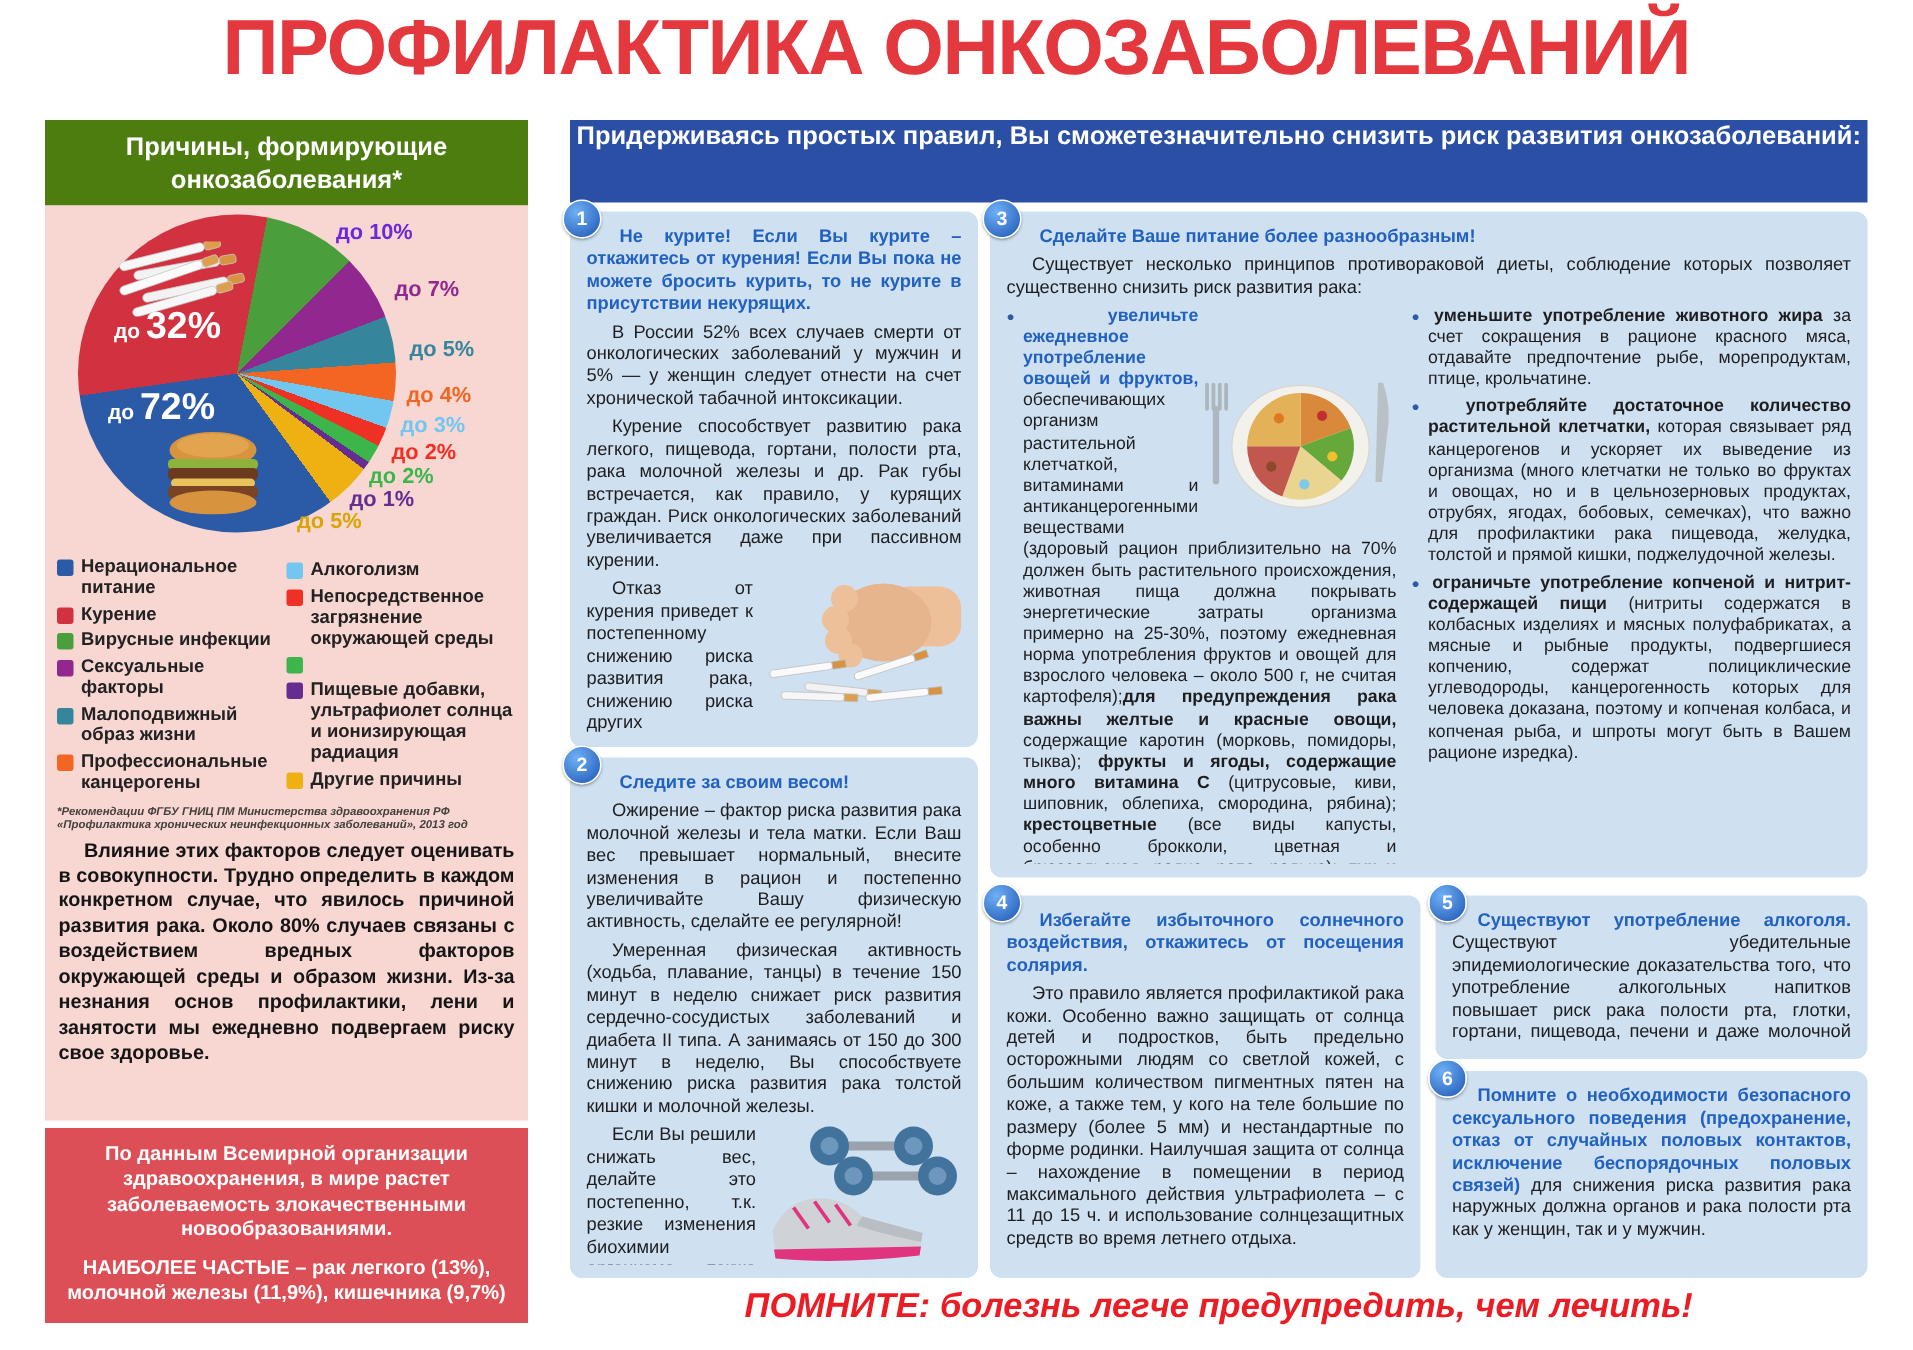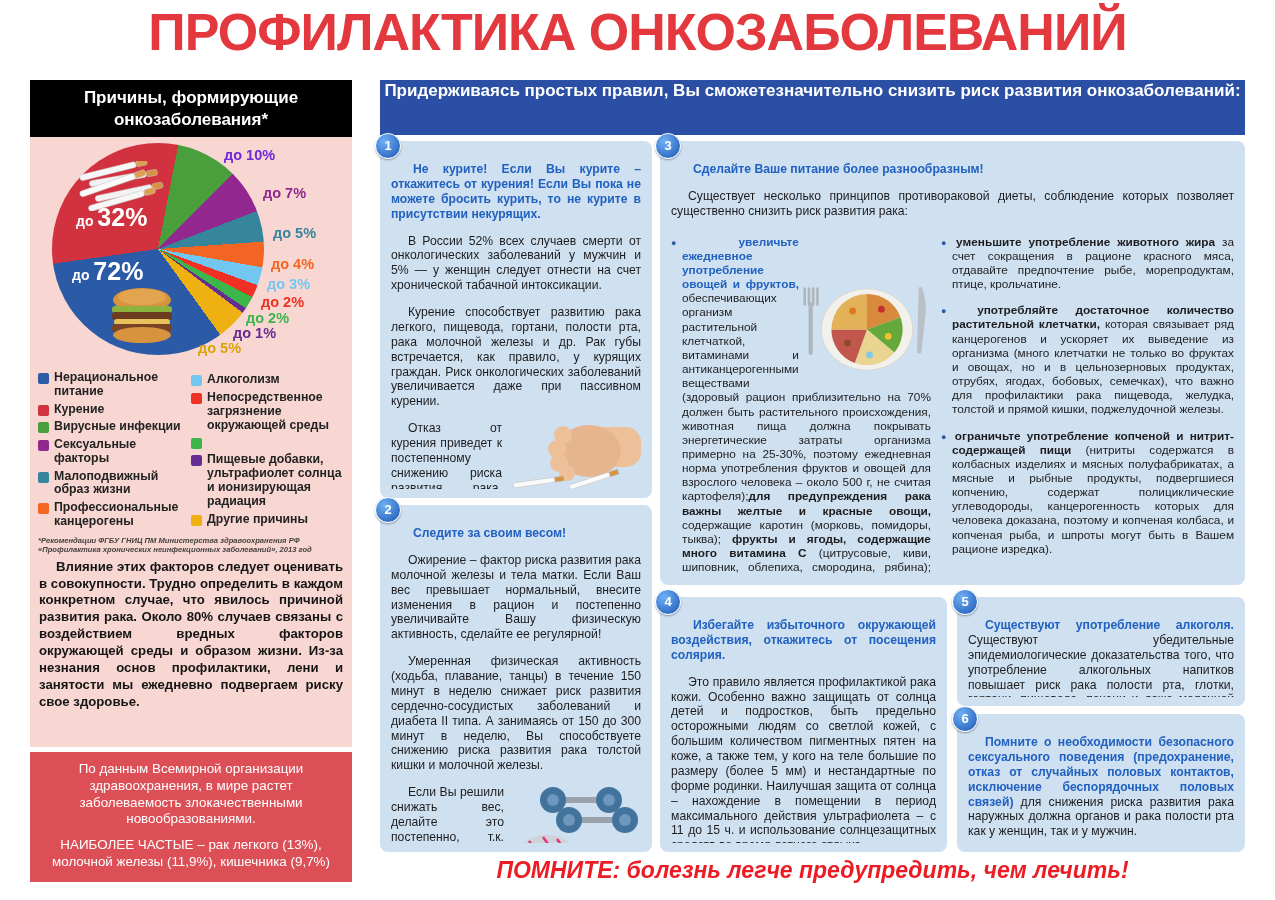--- a/index.html
+++ b/index.html
@@ -1,21 +1,21 @@
 <!DOCTYPE html>
 <html lang="ru"><head>
 <meta charset="utf-8">
 <style>
   html,body{margin:0;padding:0;background:#fff;}
   #canvas{position:relative;width:1275px;height:900px;background:#fff;overflow:hidden;
           font-family:"Liberation Sans","DejaVu Sans",sans-serif;color:#1d1d1f;}
   .title{position:absolute;left:0;top:2px;width:1275px;text-align:center;margin:0;
          font-size:52px;font-weight:800;letter-spacing:-1px;color:#e4383f;}
   
-  .lp-header{position:absolute;left:30px;top:80px;width:322px;height:57px;background:#000000;
+  .lp-header{position:absolute;left:30px;top:80px;width:322px;height:57px;background:#4d7c0f;
              color:#fff;font-weight:bold;font-size:17px;text-align:center;line-height:1.25;
              display:flex;align-items:center;justify-content:center;padding:0 14px;box-sizing:border-box;}
   .lp-body{position:absolute;left:30px;top:137px;width:322px;height:610px;background:#f8d7d2;box-sizing:border-box;}
   .pie-area{position:relative;width:322px;height:232px;}
   .pie{position:absolute;left:22px;top:6px;width:212px;height:212px;border-radius:50%;
        background:conic-gradient(from 262deg,
          #d2313f 0deg 109deg,
          #4a9f3c 109deg 143deg,
          #92278f 143deg 167deg,
          #35859c 167deg 184deg,
@@ -50,34 +50,34 @@
   .sw{flex:0 0 11px;width:11px;height:11px;border-radius:2px;margin-top:2px;}
   .sw0{background:#2b5aa7}.sw1{background:#d2313f}.sw2{background:#4a9f3c}.sw3{background:#92278f}
   .sw4{background:#35859c}.sw5{background:#f26522}.sw6{background:#72c7f0}.sw7{background:#ee3124}
   .sw8{background:#3cb54a}.sw9{background:#662d91}.sw10{background:#eeb111}
   .litem span.ltxt{font-size:12.3px;font-weight:bold;line-height:1.12;color:#222;}
   .footnote{font-size:7.6px;font-style:italic;color:#44403e;margin:3px 8px 2px 8px;font-weight:bold;}
   .lp-para{margin:5px 9px 0 9px;font-size:13.2px;font-weight:bold;line-height:1.28;
            text-align:justify;text-indent:17px;color:#151515;}
   .who-box{position:absolute;left:30px;top:752px;width:322px;height:130px;background:#dd4f56;
            color:#fff;text-align:center;box-sizing:border-box;padding:9px 10px;}
-  .who-box p{margin:0 0 9px 0;font-size:13.4px;font-weight:normal;line-height:1.25;}
+  .who-box p{margin:0 0 9px 0;font-size:13.4px;font-weight:bold;line-height:1.25;}
   
   .rp-header{position:absolute;left:380px;top:80px;width:865px;height:55px;background:#2a4fa4;
              color:#fff;font-weight:bold;font-size:17px;text-align:center;line-height:1.3;
              display:flex;flex-direction:row;justify-content:center;}
   .block{position:absolute;background:#cfe0f1;border-radius:8px;box-sizing:border-box;
          padding:9px 11px;font-size:12.2px;line-height:1.22;text-align:justify;color:#1d1d1f;}
   .block .content{height:100%;overflow:hidden;}
   .num{position:absolute;top:-8px;left:-5px;width:24px;height:24px;border-radius:50%;z-index:2;
        background:radial-gradient(circle at 35% 30%,#6fb0f5,#1c55b4);color:#fff;font-weight:bold;
        font-size:13px;display:flex;align-items:center;justify-content:center;
        box-shadow:0 1px 2px rgba(0,0,0,.35);border:1px solid #fff;}
   .bh{color:#2161c0;font-weight:bold;}
-  .block p{margin:12px 0 4px 0;}
+  .block p{margin:0 0 4px 0;}
   .ind{text-indent:17px;}
   .hind{text-indent:22px;}
   .img-r{float:right;margin:0 0 2px 5px;}
   #b1{left:380px;top:141px;width:272px;height:357px;}
   #b2{left:380px;top:505px;width:272px;height:347px;}
   #b3{left:660px;top:141px;width:585px;height:444px;}
   #b4{left:660px;top:597px;width:287px;height:255px;}
   #b5{left:957px;top:597px;width:288px;height:109px;}
   #b6{left:957px;top:714px;width:288px;height:138px;}
   .b3cols{display:flex;gap:10px;font-size:11.8px;line-height:1.2;}
@@ -323,21 +323,21 @@
           <p class="bullet"><span class="bh" style="color:#1d1d1f">употребляйте достаточное количество растительной клетчатки, </span><span>которая связывает ряд канцерогенов и ускоряет их выведение из организма (много клетчатки не только во фруктах и овощах, но и в цельнозерновых продуктах, отрубях, ягодах, бобовых, семечках), что важно для профилактики рака пищевода, желудка, толстой и прямой кишки, поджелудочной железы.</span></p>
           <p class="bullet"><span class="bh" style="color:#1d1d1f">ограничьте употребление копченой и нитрит-содержащей пищи </span><span>(нитриты содержатся в колбасных изделиях и мясных полуфабрикатах, а мясные и рыбные продукты, подвергшиеся копчению, содержат полициклические углеводороды, канцерогенность которых для человека доказана, поэтому и копченая колбаса, и копченая рыба, и шпроты могут быть в Вашем рационе изредка).</span></p>
         </div>
       </div>
     </div>
   </div>
 
   <div id="b4" class="block">
     <div class="num">4</div>
     <div class="content">
-      <p class="bh hind">Избегайте  избыточного окружающей воздействия, откажитесь от посещения солярия.</p>
+      <p class="bh hind">Избегайте  избыточного солнечного воздействия, откажитесь от посещения солярия.</p>
       <p class="ind">Это правило является профилактикой рака кожи. Особенно важно защищать от солнца детей и подростков, быть предельно осторожными людям со светлой кожей, с большим количеством пигментных пятен на коже, а также тем, у кого на теле большие по размеру (более 5 мм) и нестандартные по форме родинки. Наилучшая защита от солнца – нахождение в помещении в период максимального действия ультрафиолета – с 11 до 15 ч. и использование солнцезащитных средств во время летнего отдыха.</p>
     </div>
   </div>
 
   <div id="b5" class="block">
     <div class="num">5</div>
     <div class="content">
       <p class="ind"><span class="bh">Существуют употребление алкоголя. </span><span>Существуют убедительные эпидемиологические доказательства того, что употребление алкогольных напитков повышает риск рака полости рта, глотки, гортани, пищевода, печени и даже молочной железы.</span></p>
     </div>
   </div>

